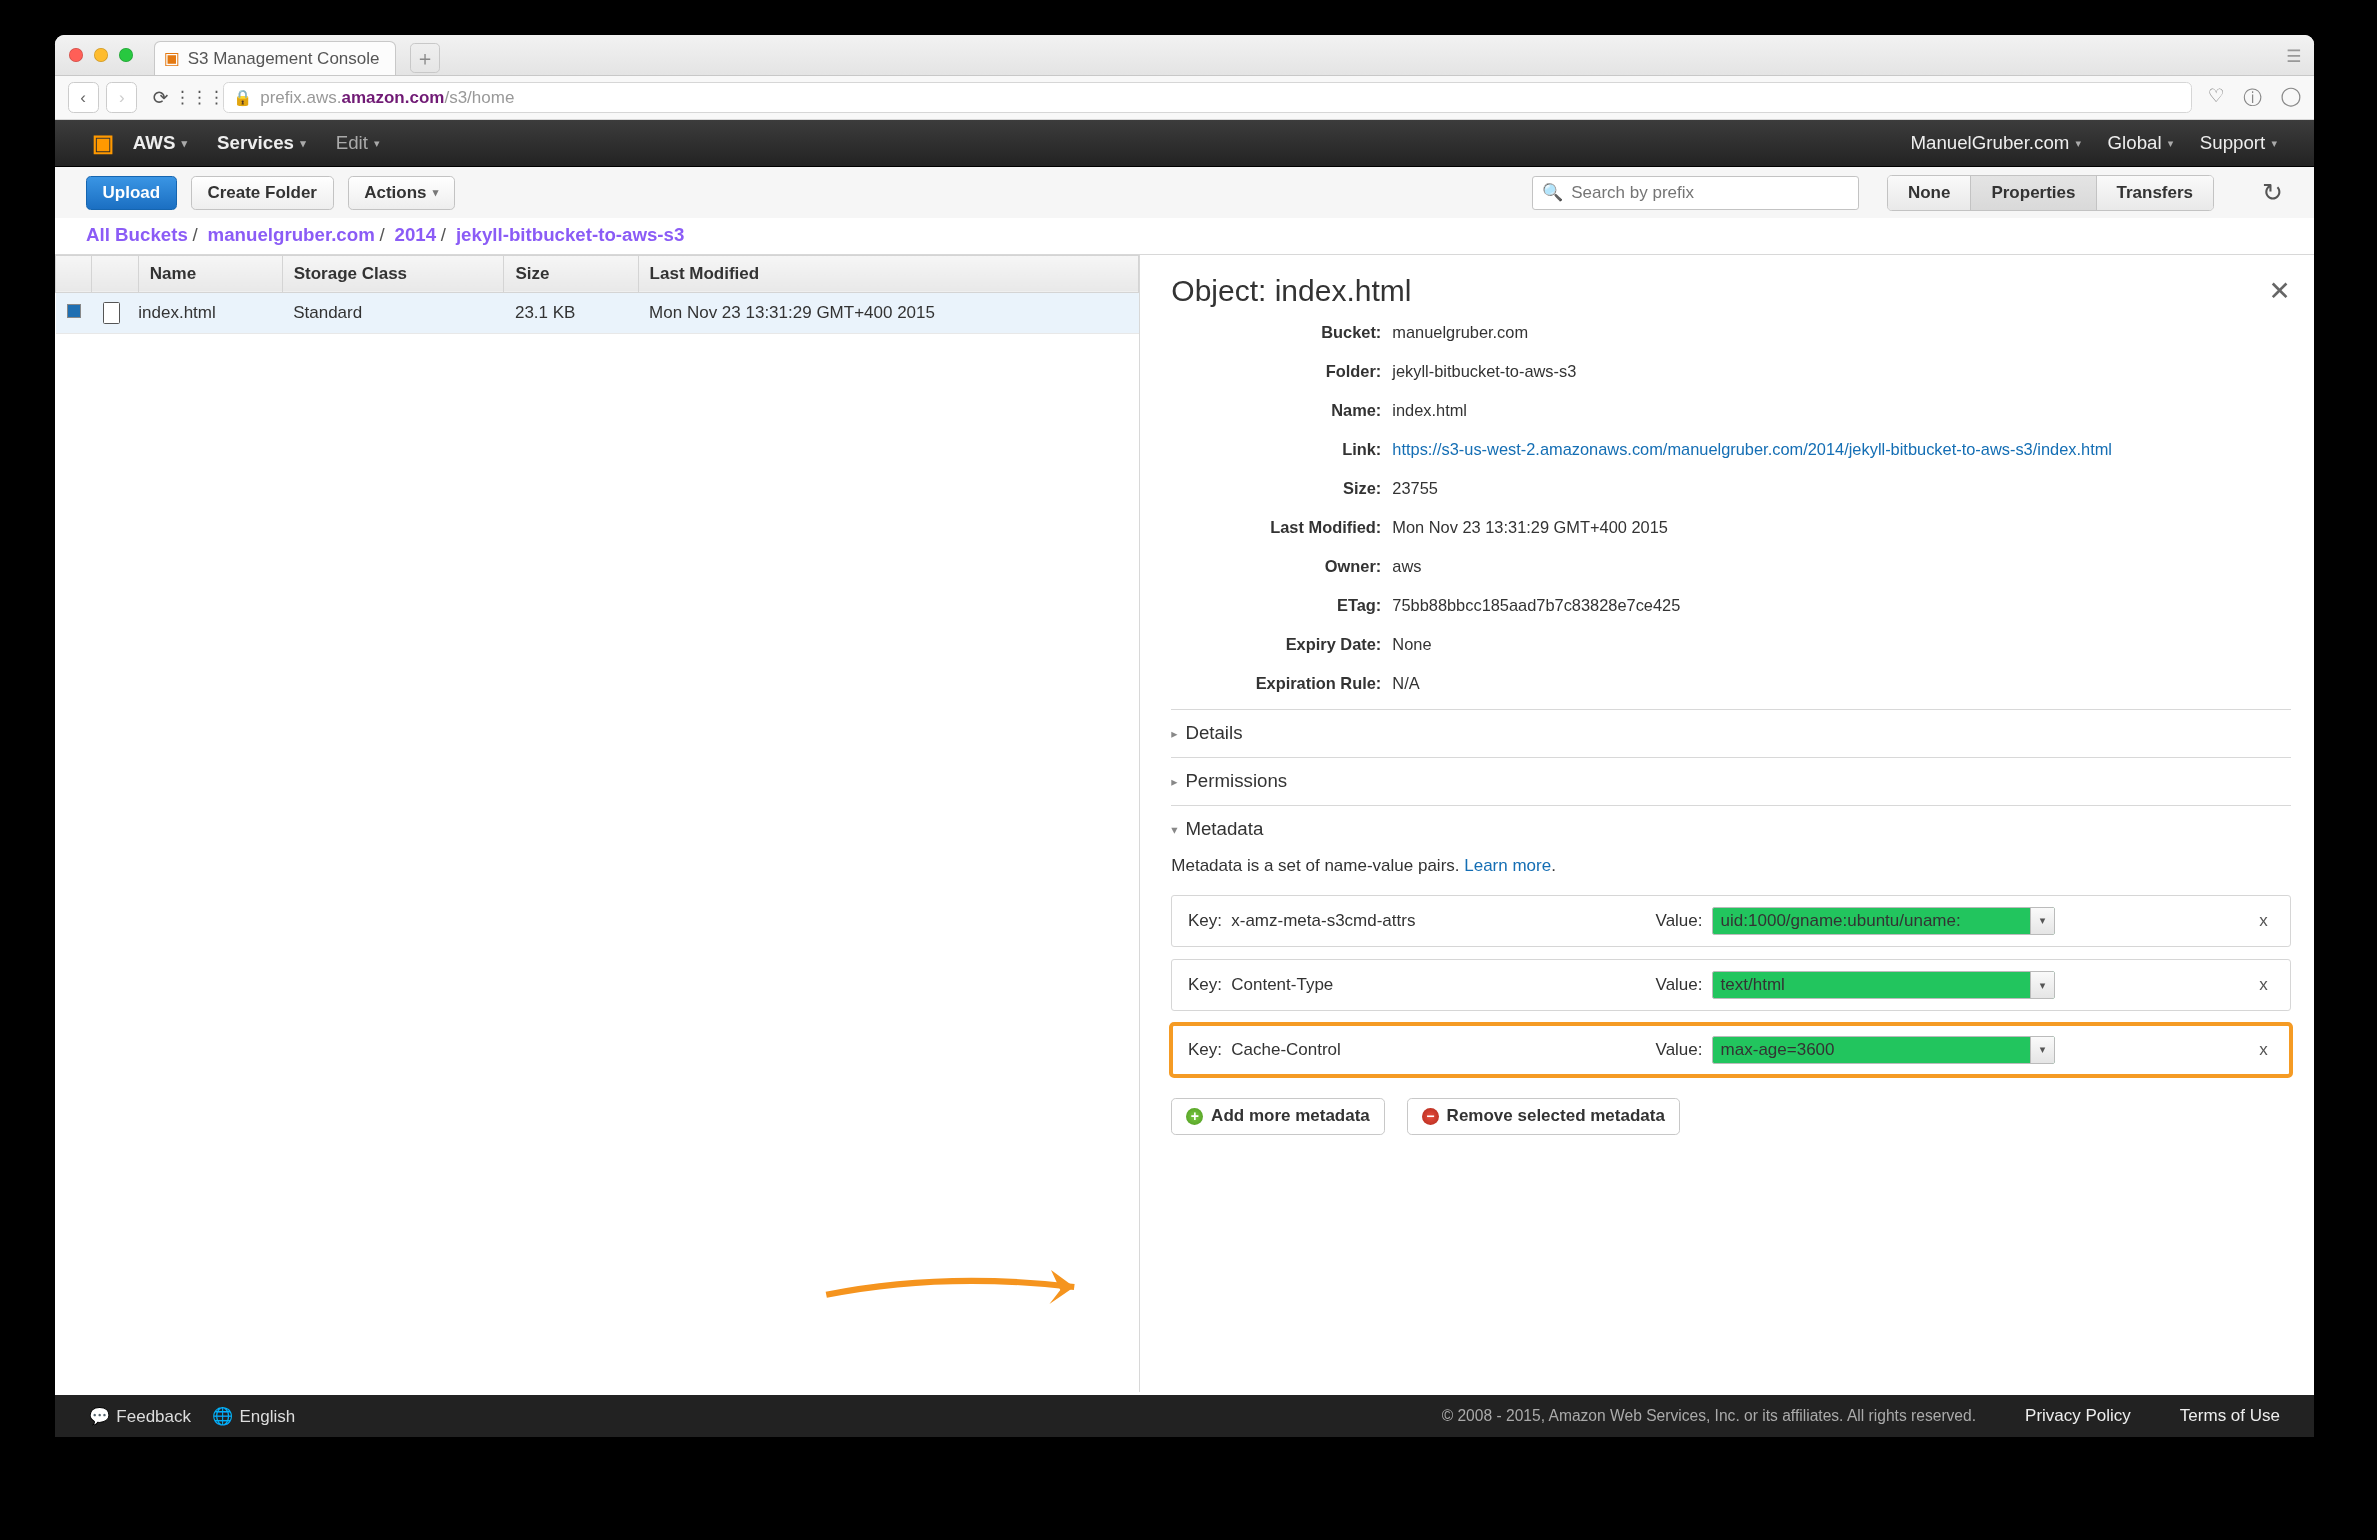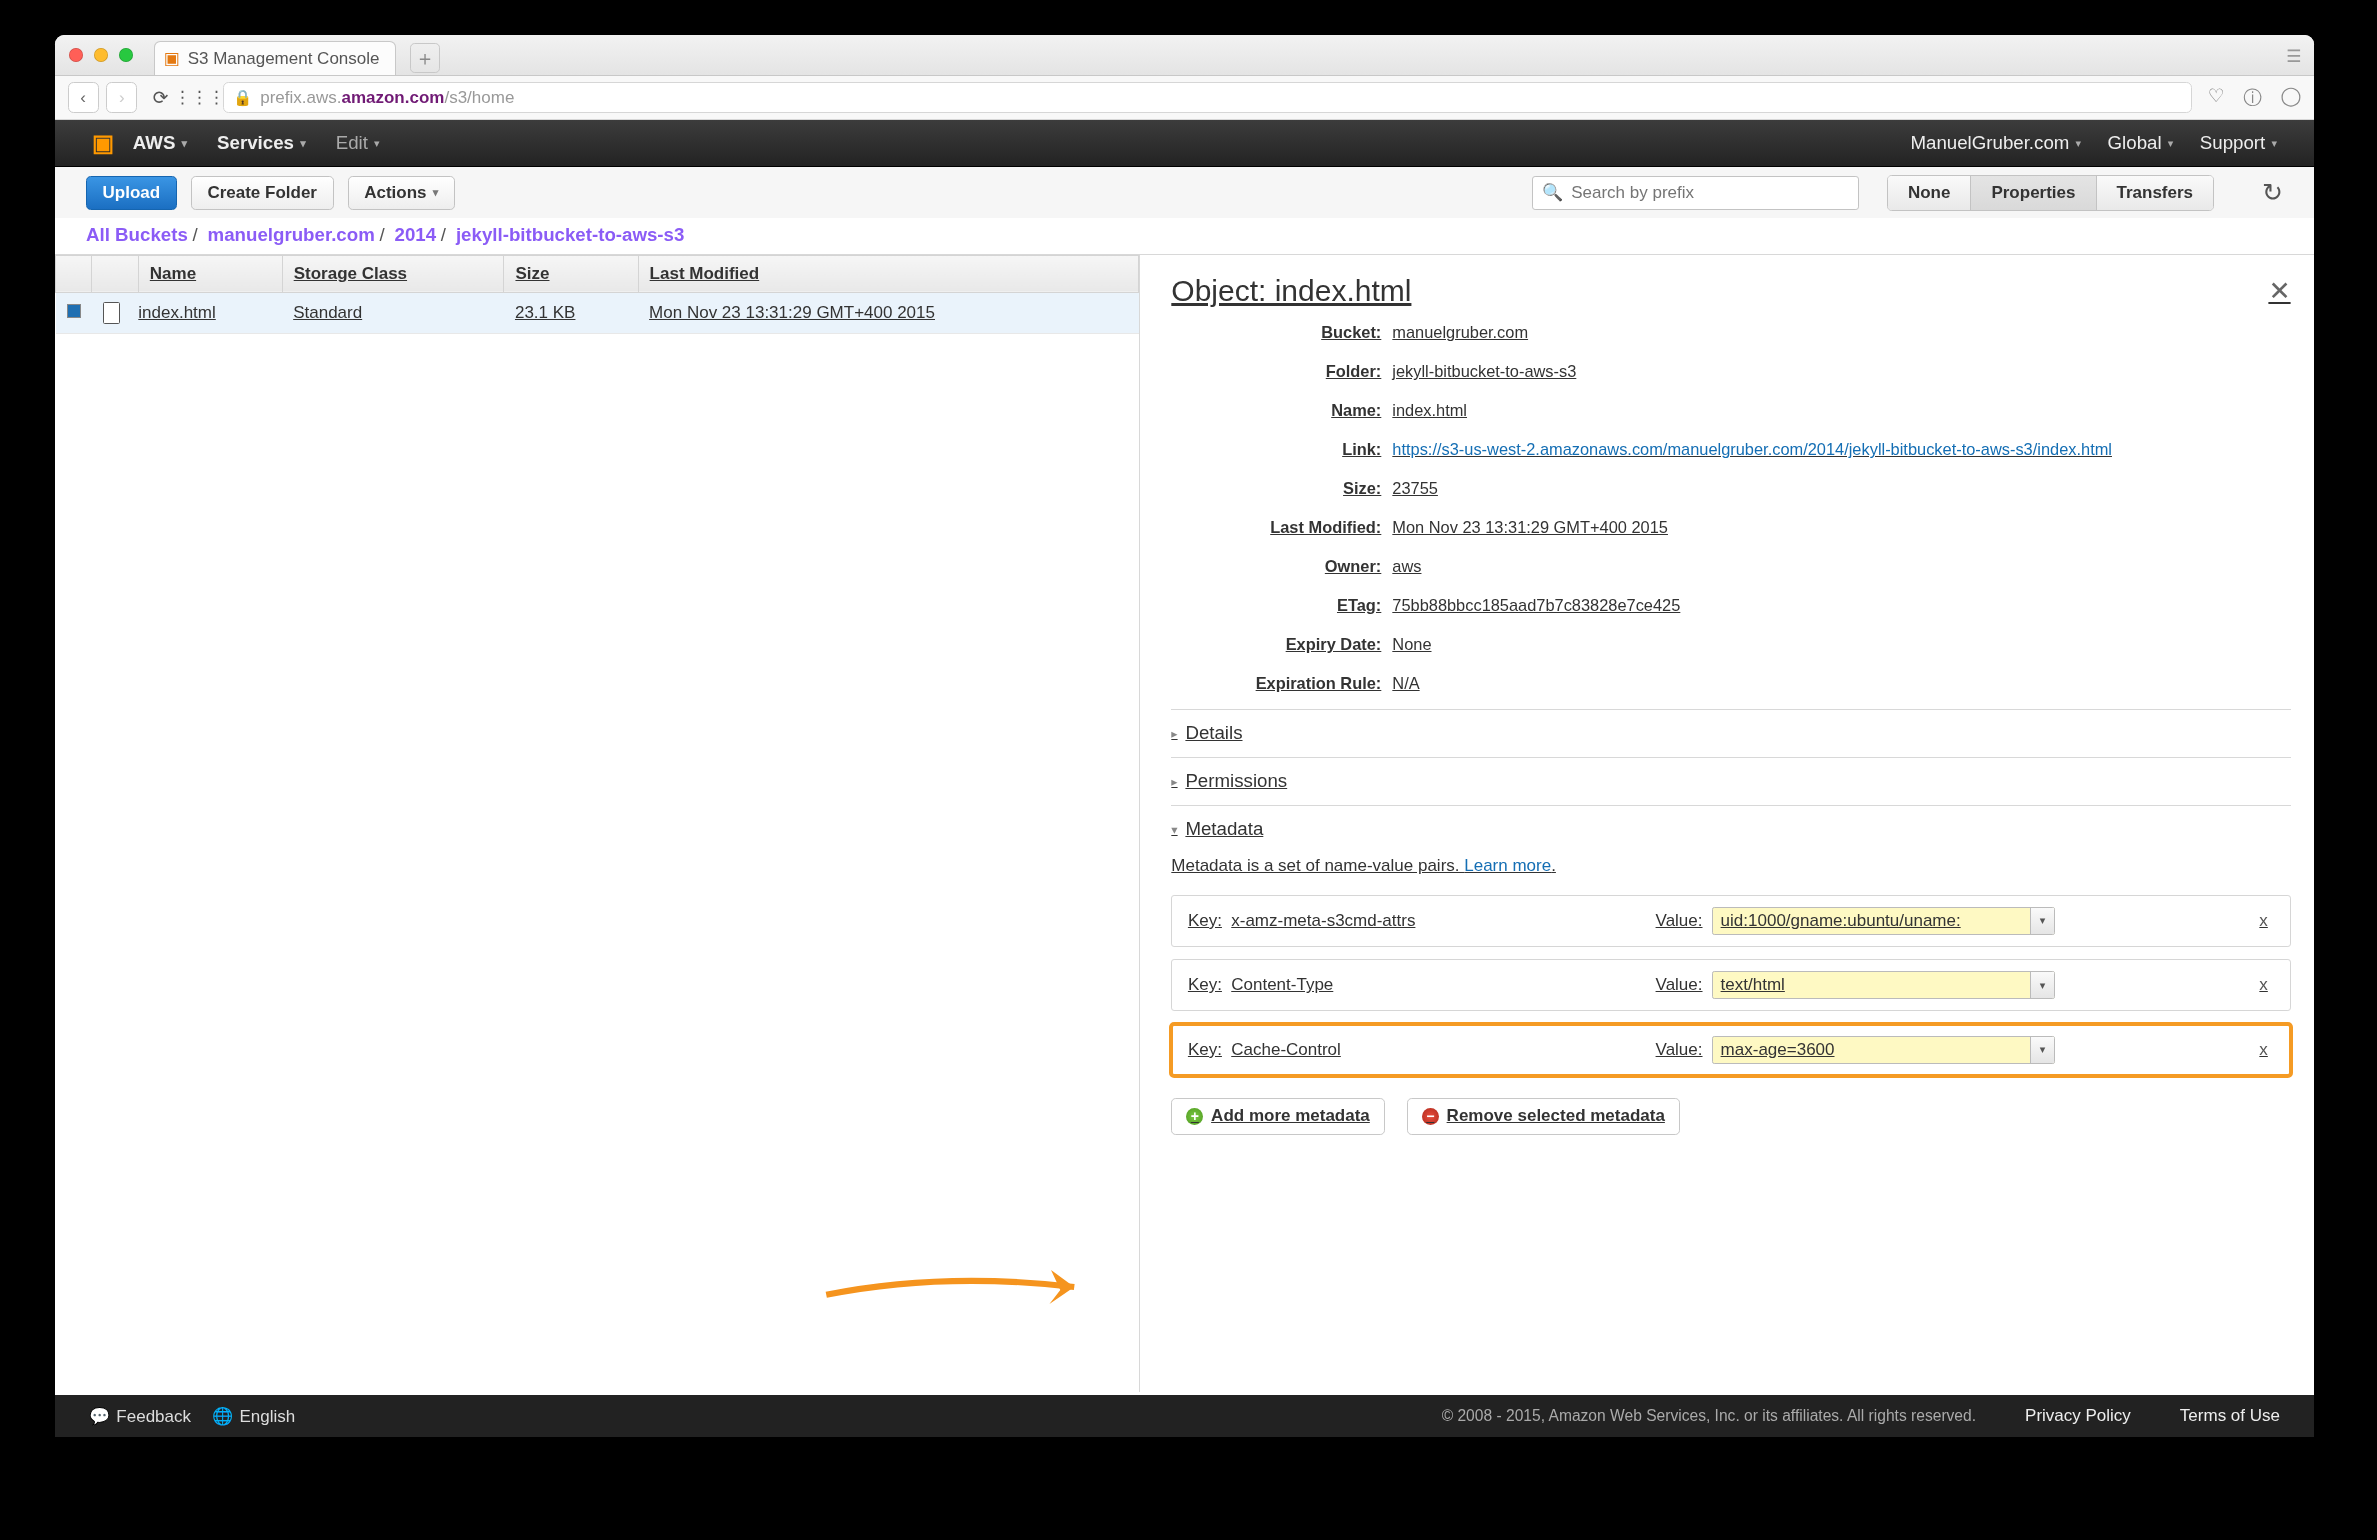--- a/index.html
+++ b/index.html
@@ -47,21 +47,21 @@
   .seg .sbtn:last-child{border-right:none}
   .seg .sbtn.active{background:linear-gradient(#e4e4e4,#d9d9d9);}
   .refresh{margin-left:34px;font-size:25px;color:#555}
 
   
   .crumbs{padding:6.2px 31px 7.8px;font-size:18.7px;color:#146eb4;font-weight:bold}
   .crumbs .sep{color:#555;padding:0 4.7px;font-weight:normal}
   .crumbs a{color:#8b5cf6;text-decoration:none}
 
   
-  .main{display:flex;height:calc(100% - 41px - 44px - 47px - 51px - 39px - 42px);text-decoration:underline;}
+  .main{display:flex;height:calc(100% - 41px - 44px - 47px - 51px - 39px - 42px);}
   .left-pane{flex:0 0 48%;border-top:0.8px solid #d8d8d8; position:relative}
   .right-pane{flex:1;border-left:0.8px solid #d8d8d8;border-top:0.8px solid #d8d8d8;padding:14px 23.4px 23.4px 31px;overflow:auto}
 
   
   table.files{width:100%;border-collapse:collapse;font-size:17px}
   table.files th{background:linear-gradient(#f6f6f6,#e8e8e8);text-align:left;padding:7.8px 11px;border:0.8px solid #d4d4d4;color:#333;font-weight:bold}
   table.files td{padding:9.3px 11px;border-bottom:0.8px solid #e8e8e8}
   table.files tr.selected td{background:#eaf3fb}
   .chk{width:14px;height:14px;border:0.8px solid #888;display:inline-block;background:#1f6fb2}
   .file-icon{display:inline-block;width:17px;height:22px;border:1.6px solid #555;border-radius:1.6px;position:relative;margin-right:7.8px;vertical-align:middle;background:#fff}
@@ -75,21 +75,21 @@
   .kv .v a{color:#146eb4;text-decoration:none}
   .section{border-top:0.8px solid #d8d8d8;padding:12.5px 0;font-size:18.7px;color:#333;display:flex;align-items:center;gap:7.8px}
   .tri{font-size:12.5px;color:#888}
   .meta-desc{font-size:17px;color:#333;padding:3.1px 0 18.7px}
   .meta-desc a{color:#146eb4;text-decoration:none}
 
   .meta-row{border:0.8px solid #d6d6d6;border-radius:3.1px;padding:11px 15.6px;display:flex;align-items:center;gap:9.3px;font-size:17px;margin-bottom:12.5px;position:relative}
   .meta-row.highlight{outline:4.7px solid #f59b24;outline-offset:-2.3px}
   .meta-row .lbl{color:#333}
   .meta-row .keyfield{width:226px;border:none;background:transparent;font-size:17px}
-  .meta-row .valfield{flex:0 0 343px;border:0.8px solid #bbb;border-radius:2.3px;height:28px;display:flex;align-items:center;padding:0 7.8px;background:#fef9c3;position:relative}
+  .meta-row .valfield{flex:0 0 343px;border:0.8px solid #bbb;border-radius:2.3px;height:28px;display:flex;align-items:center;padding:0 7.8px;background:#22c55e;position:relative}
   .meta-row .dd{position:absolute;right:0;top:0;bottom:0;width:23.4px;border-left:0.8px solid #bbb;background:linear-gradient(#fafafa,#e5e5e5);display:flex;align-items:center;justify-content:center;font-size:11px;color:#555}
   .meta-row .xdel{margin-left:auto;font-size:17px;color:#555;cursor:pointer;padding:0 6.2px}
 
   .meta-actions{display:flex;gap:22px;align-items:center;padding:9.3px 0 17px}
   .meta-actions .act{border:0.8px solid #c8c8c8;background:#fff;border-radius:4.7px;padding:7.8px 14px;font-size:17px;font-weight:bold;color:#333;display:flex;align-items:center;gap:7.8px}
   .plus-icon{width:17px;height:17px;border-radius:50%;background:radial-gradient(#7ac943,#4e9a1f);display:inline-flex;align-items:center;justify-content:center;color:#fff;font-size:14px;font-weight:bold}
   .minus-icon{width:17px;height:17px;border-radius:50%;background:radial-gradient(#e74c3c,#b02a1d);display:inline-flex;align-items:center;justify-content:center;color:#fff;font-size:14px;font-weight:bold}
 
   .save-row{display:flex;justify-content:flex-end;gap:12.5px;border-top:0.8px solid #d8d8d8;padding-top:15.6px}
 

